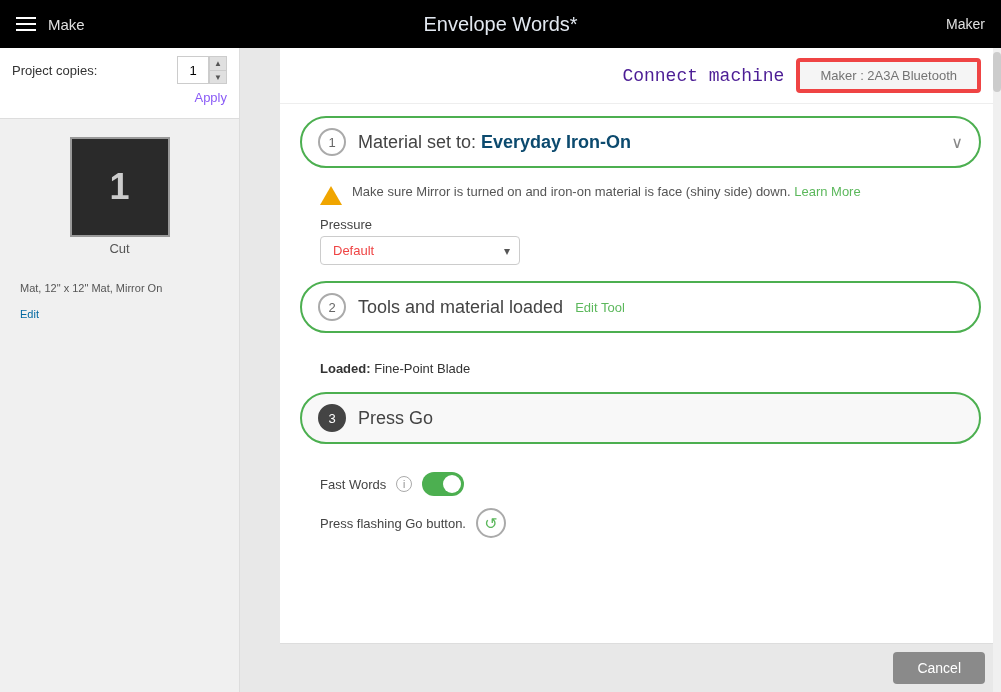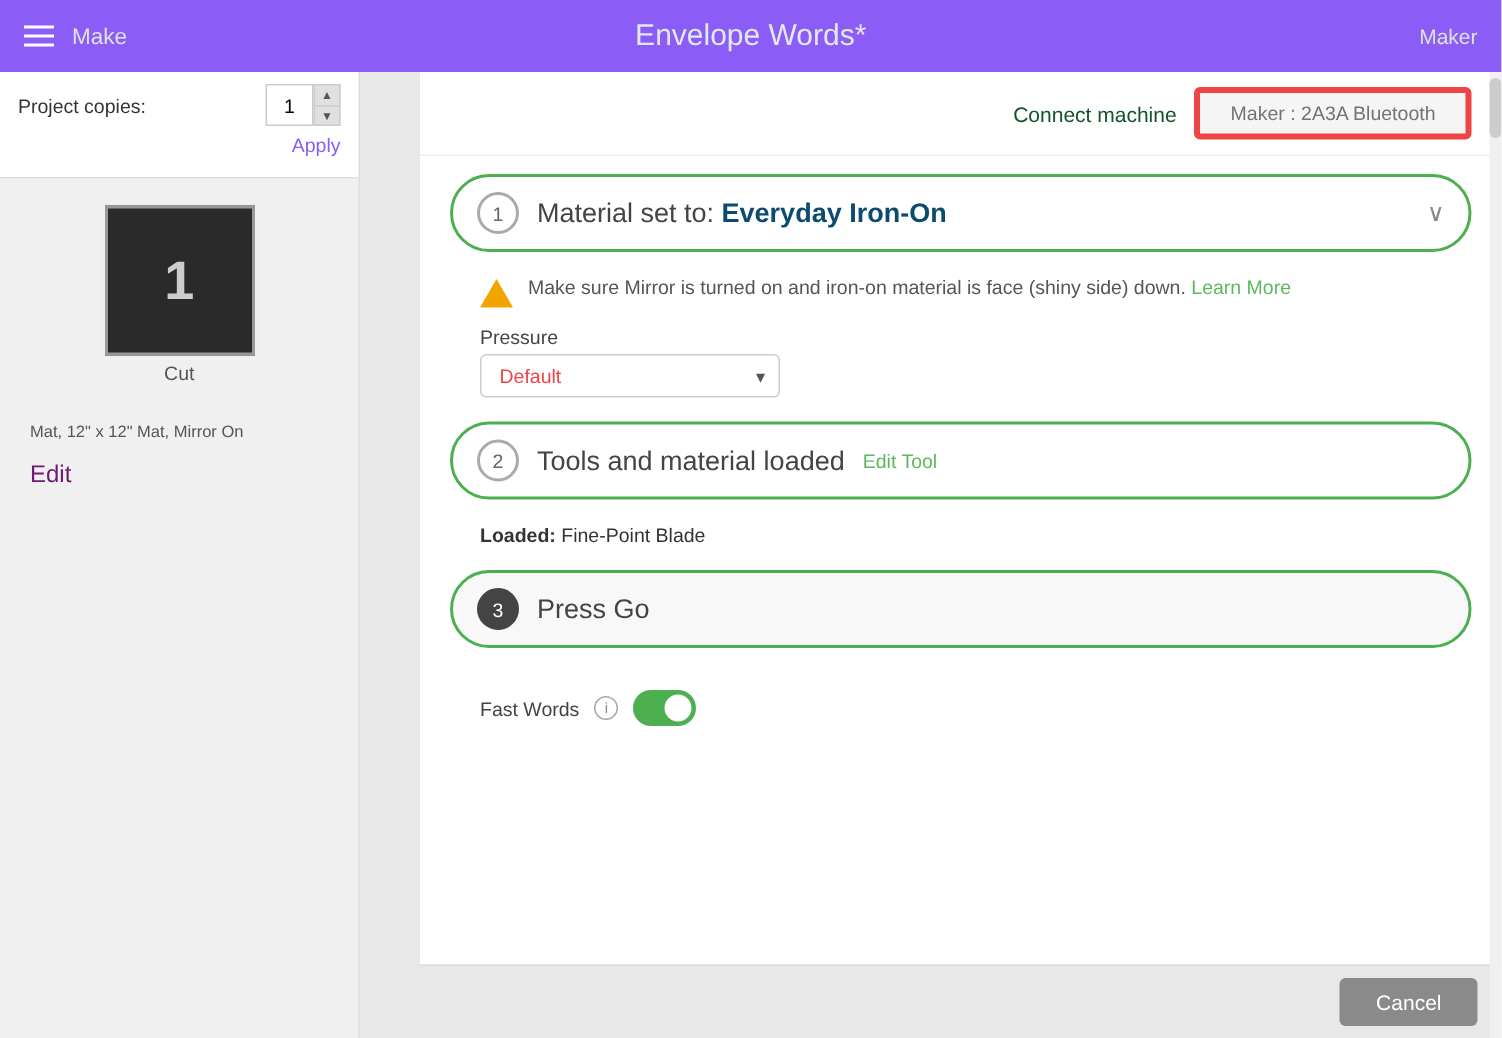--- a/index.html
+++ b/index.html
@@ -1,20 +1,20 @@
 <!DOCTYPE html>
 <html><head>
   <meta charset="utf-8">
   <style>
     * { box-sizing: border-box; margin: 0; padding: 0; }
     body { font-family: 'Segoe UI', Arial, sans-serif; background: #e8e8e8; width: 1001px; height: 692px; overflow: hidden; }
 
     
     .header {
-      background: #8b5cf6;
+      background: #000000;
       color: white;
       height: 48px;
       display: flex;
       align-items: center;
       padding: 0 16px;
       position: relative;
     }
     .header-left { display: flex; align-items: center; gap: 12px; }
     .header-title { position: absolute; left: 50%; transform: translateX(-50%); font-size: 20px; color: #e2e8f0; }
     .header-right { margin-left: auto; font-size: 14px; color: #e2e8f0; }
@@ -44,21 +44,21 @@
       width: 100px; height: 100px;
       background: #2a2a2a;
       margin: 0 auto;
       display: flex; align-items: center; justify-content: center;
       color: #888; font-size: 32px; font-weight: bold;
       border: 2px solid #999;
       position: relative;
     }
     .mat-label { text-align: center; font-size: 13px; color: #555; padding: 4px; }
     .mat-info { font-size: 11px; color: #555; padding: 4px 8px; }
-    .edit-link { color: #701a75; font-size: 16px; cursor: pointer; padding: 0 8px 8px; display: block; }
+    .edit-link { color: #0369a1; font-size: 11px; cursor: pointer; padding: 0 8px 8px; display: block; }
 
     .mat-container {
       display: flex;
       flex-direction: column;
       align-items: center;
       padding: 8px;
     }
 
     
     .right-panel {
@@ -76,21 +76,21 @@
 
     
     .connect-row {
       display: flex;
       align-items: center;
       justify-content: flex-end;
       padding: 10px 20px;
       gap: 12px;
       border-bottom: 1px solid #eee;
     }
-    .connect-label { font-size: 14px; color: #14532d; }
+    .connect-label { font-size: 18px; color: #4c1d95; font-family: Liberation Mono, monospace; }
     .connect-btn {
       background: #f5f5f5;
       border: 4px solid #ef4444;
       border-radius: 4px;
       padding: 6px 20px;
       font-size: 13px;
       color: #737373;
       cursor: pointer;
     }
 
@@ -164,21 +164,21 @@
     .select-arrow {
       position: absolute;
       right: 10px; top: 50%;
       transform: translateY(-50%);
       font-size: 12px;
       color: #555;
       pointer-events: none;
     }
 
     
-    .loaded-row { font-size: 13px; color: #333; margin-top: 0; }
+    .loaded-row { font-size: 13px; color: #333; margin-top: 12px; }
     .loaded-label { font-weight: 600; }
 
     
     .fast-mode-row {
       display: flex;
       align-items: center;
       gap: 10px;
       margin: 12px 0;
     }
     .fast-mode-label { font-size: 13px; color: #444; }
@@ -398,20 +398,24 @@
         </div>
         <span class="step-title">Press Go</span>
       </div>
 
       <div class="step-content">
         <div class="fast-mode-row">
           <span class="fast-mode-label">Fast Words</span>
           <div class="info-icon">i</div>
           <div class="toggle"></div>
         </div>
+        <div class="press-go-row">
+          <span>Press flashing Go button.</span>
+          <div class="go-btn-icon">↺</div>
+        </div>
       </div>
 
     </div>
 
     <div style="height:60px;"></div>
     <div class="bottom-bar">
       <button class="cancel-btn">Cancel</button>
     </div>
 
     <div class="scroll-track">

